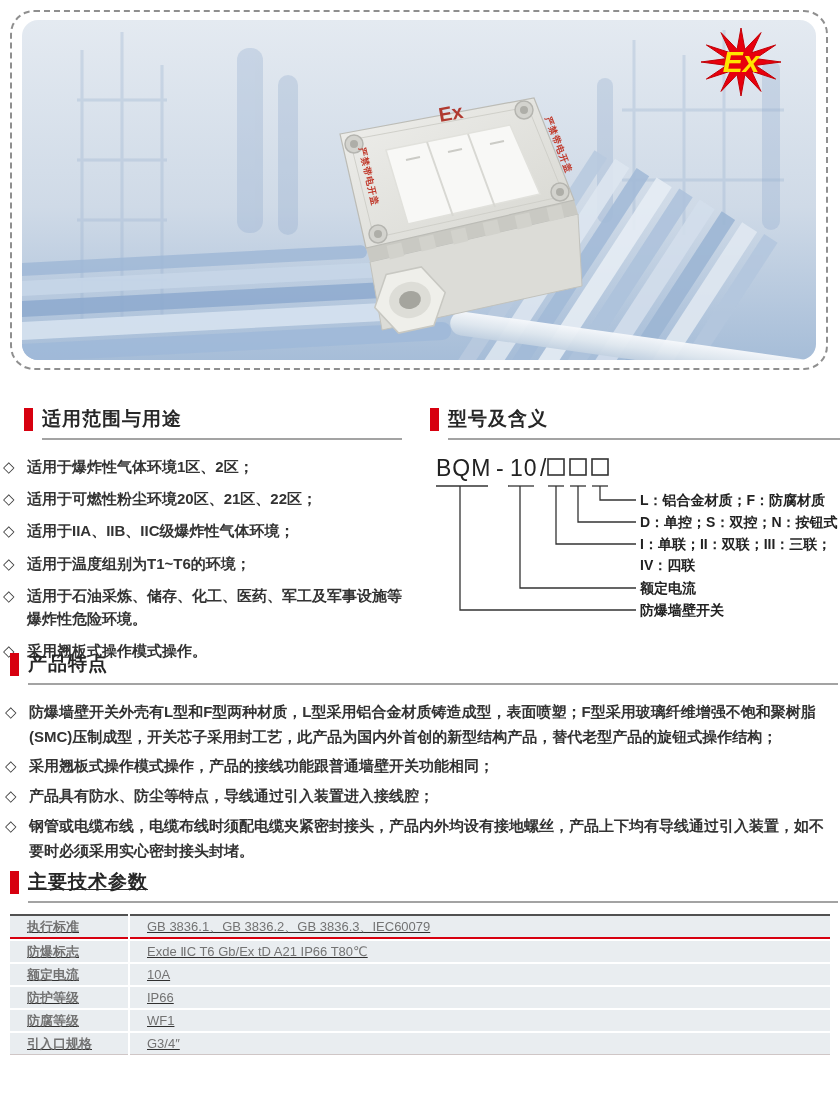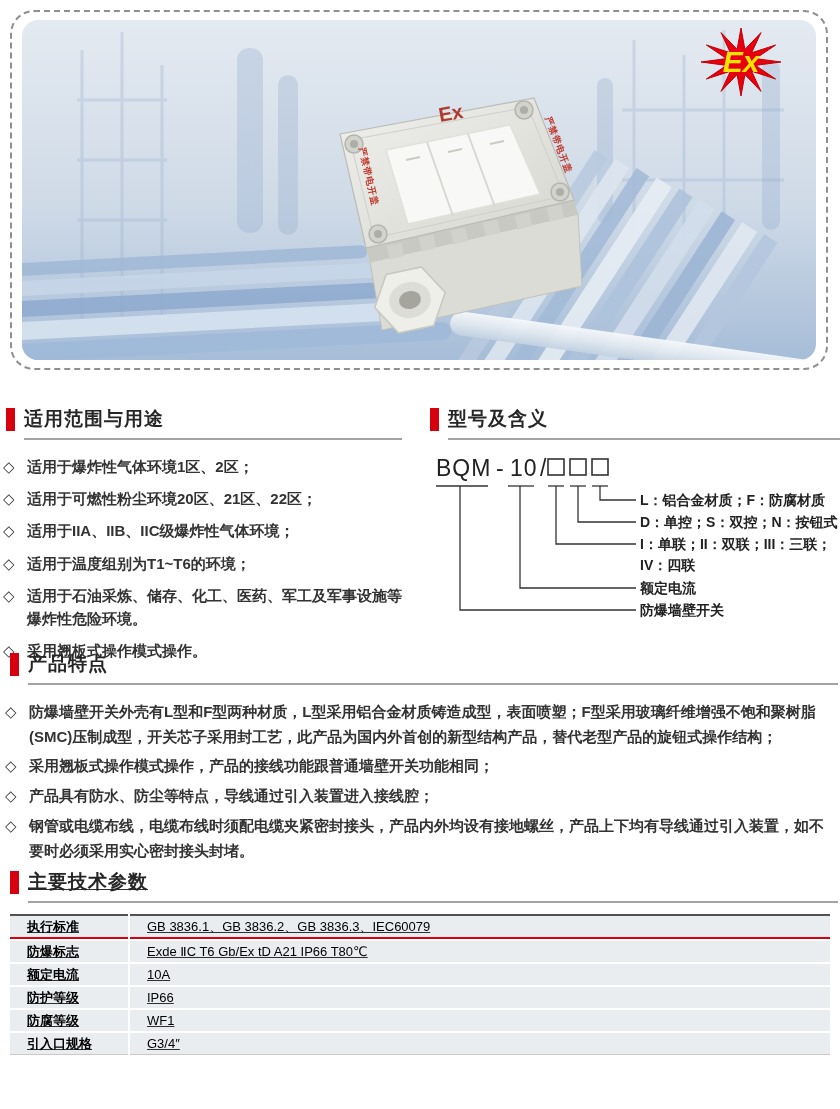--- a/index.html
+++ b/index.html
@@ -39,40 +39,40 @@
     position:relative;padding-left:27px;font-size:15px;font-weight:bold;
     color:#333;line-height:1.55;margin-bottom:9px;
   }
   ul.bullets .dmd{position:absolute;left:3px;top:0;font-weight:normal;color:#3a3a3a;}
   .features ul.bullets li{line-height:1.65;margin-bottom:5px;font-weight:bold;}
 
   
   .two-col{position:absolute;left:0;top:408px;width:840px;display:flex;}
   .col-left{width:402px;box-sizing:border-box;}
   .col-right{flex:1;margin-left:28px;box-sizing:border-box;}
-  .col-left .sec-head{margin-left:6px;}
+  .col-left .sec-head{margin-left:24px;}
   .features{position:absolute;left:0;top:653px;width:840px;}
   .features .sec-head{margin:0 2px 0 10px;}
   .specs{position:absolute;left:0;top:871px;width:840px;text-decoration:underline;}
   .specs .sec-head{margin:0 2px 0 10px;}
 
   
   .diagram{margin-top:12px;}
   .diagram svg{display:block;width:408px;height:174px;font-family:inherit;}
   .diagram text{fill:#222;}
   .diagram .code{font-size:23px;letter-spacing:1px;}
   .diagram .lbl{font-size:14px;font-weight:bold;}
   .diagram line,.diagram polyline{stroke:#333;stroke-width:1.3;fill:none;}
   .diagram rect.slot{fill:#fff;stroke:#333;stroke-width:1.6;}
 
   
   table.spec{border-collapse:separate;border-spacing:2px;width:824px;margin:9px 0 0 8px;}
   table.spec td{
     background:var(--rowbg);font-size:13px;line-height:15px;
-    padding:3px 6px 3px 17px;color:#000000;
+    padding:3px 6px 3px 17px;color:#737373;
   }
   table.spec td.lbl{width:95px;font-weight:bold;}
   table.spec tr:first-child td{border-top:2px solid #515151;border-bottom:2px solid var(--red);}
   table.spec tr:last-child td{border-bottom:1px solid #cfc6c6;}
 
   
   .badge-txt{font-size:30px;font-weight:bold;font-style:italic;fill:#ffe400;}
   .box-ex{font-size:20px;font-weight:bold;fill:#b03a30;}
   .warn{font-size:9px;fill:#c0392b;letter-spacing:1px;font-weight:bold;}
 </style>

